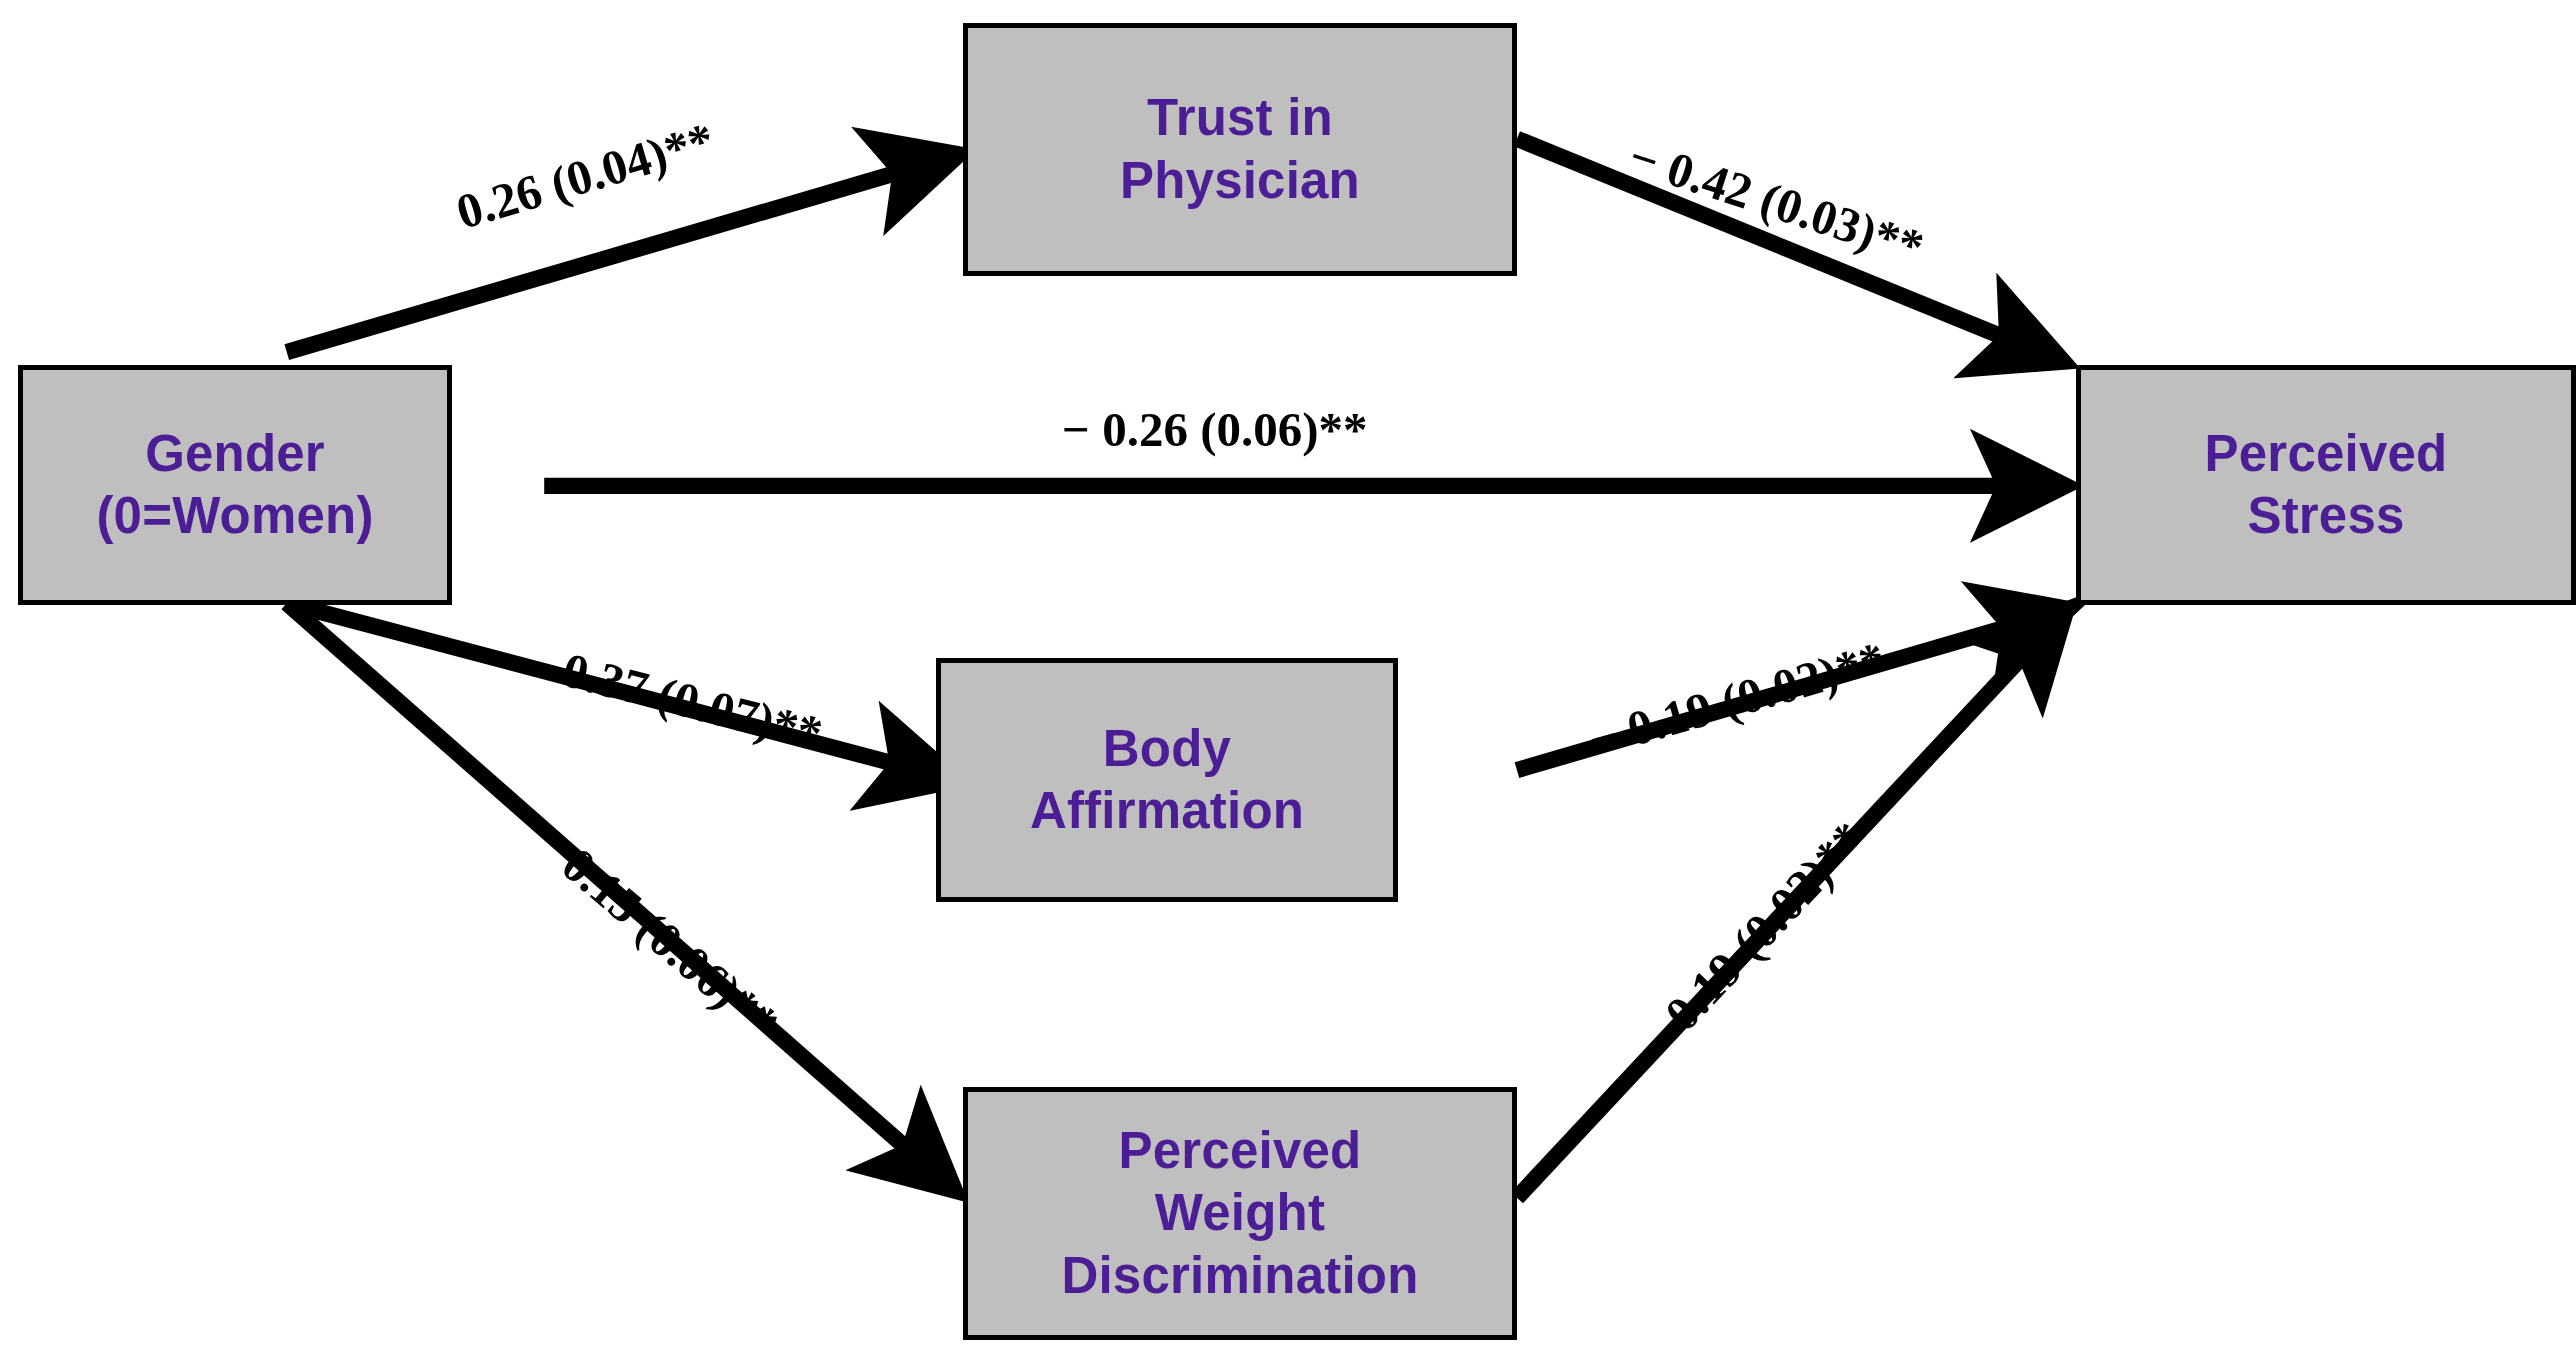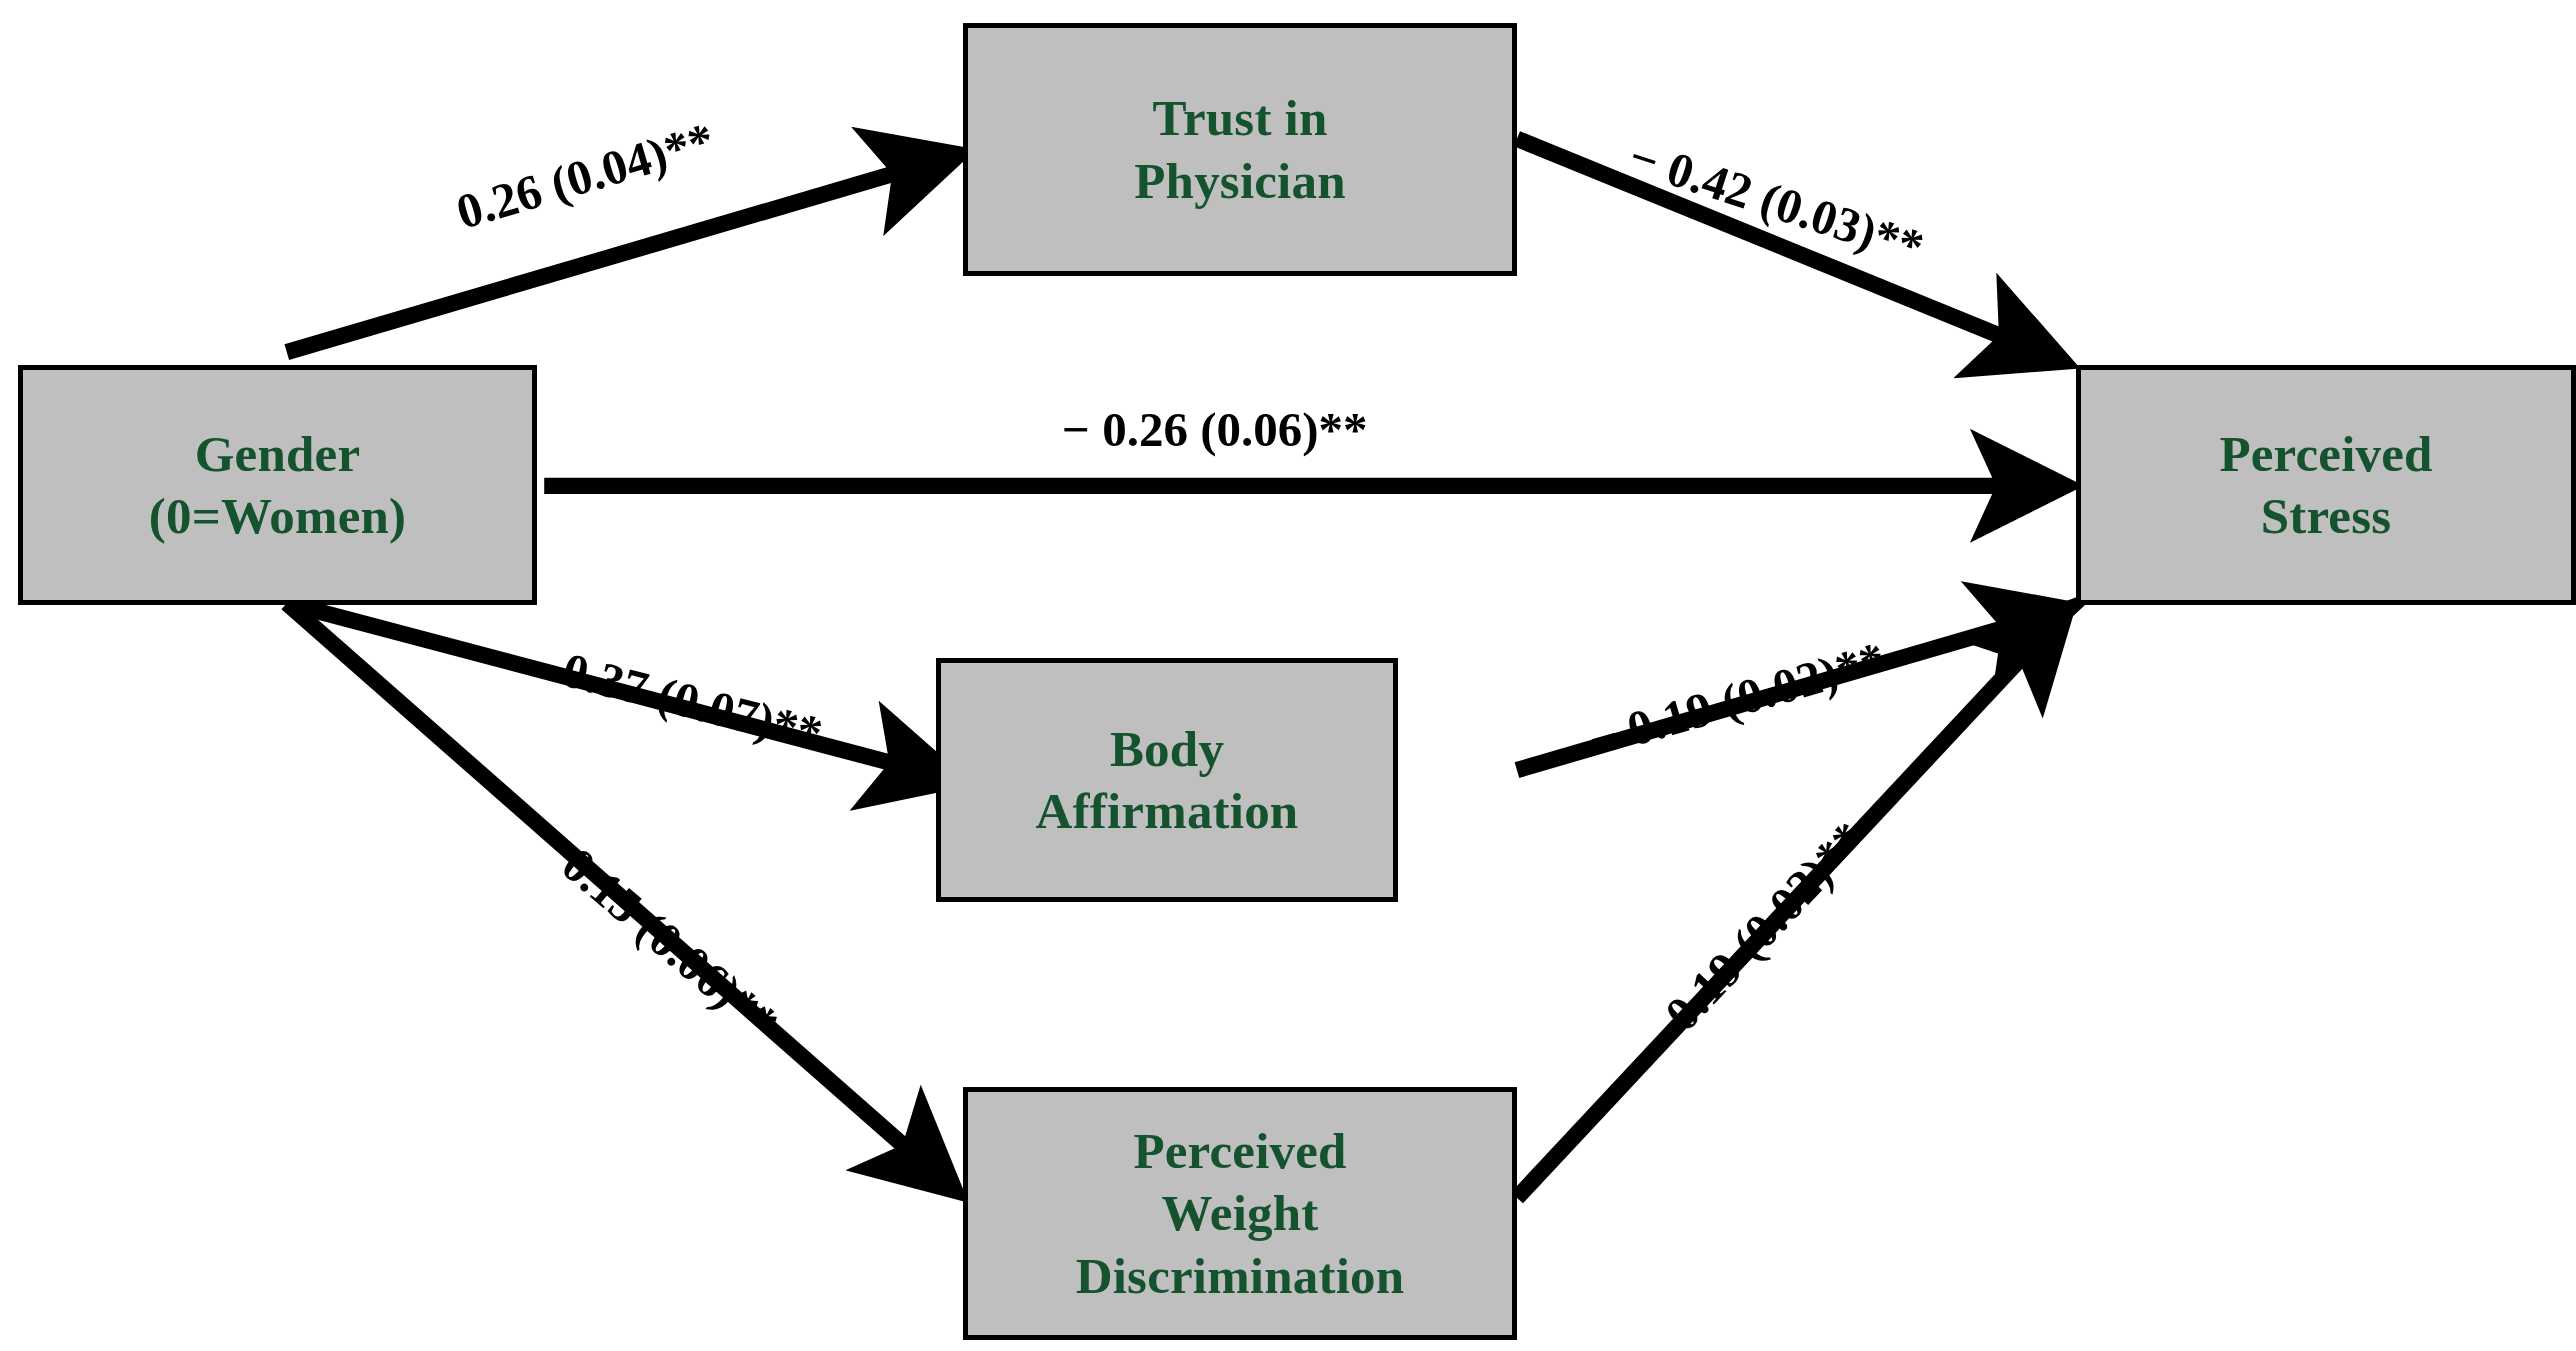--- a/index.html
+++ b/index.html
@@ -26,22 +26,22 @@
     box-sizing: border-box;
     background: #bfbfbf;
     border: 5.7px solid #000000;
     display: flex;
     align-items: center;
     justify-content: center;
     z-index: 3;
   }
   .node-label {
     text-align: center;
-    color: #14532d;
-    font-family: Liberation Serif, serif;
+    color: #4c1d95;
+    font-family: Liberation Sans, sans-serif;
     font-weight: 700;
     font-size: 51px;
     line-height: 1.22;
     letter-spacing: 0.2px;
     white-space: pre-line;
   }
   .edge-label {
     position: absolute;
     color: #000000;
     font-family: "Liberation Serif", "DejaVu Serif", serif;
@@ -73,21 +73,21 @@
 
     <line x1="352" y1="740" x2="1165" y2="955" stroke="#000000" stroke-width="20" marker-end="url(#ah)"></line>
 
     <line x1="1862" y1="945" x2="2530" y2="750" stroke="#000000" stroke-width="20" marker-end="url(#ah)"></line>
 
     <line x1="352" y1="740" x2="1165" y2="1455" stroke="#000000" stroke-width="20" marker-end="url(#ah)"></line>
 
     <line x1="1862" y1="1470" x2="2530" y2="755" stroke="#000000" stroke-width="20" marker-end="url(#ah)"></line>
   </svg>
 
-  <div class="node-box" style="left:18px; top:365px; width:519px; height:240px;">
+  <div class="node-box" style="left:18px; top:365px; width:434px; height:240px;">
     <div class="node-label">Gender
 (0=Women)</div>
   </div>
 
   <div class="node-box" style="left:963px; top:23px; width:554px; height:253px;">
     <div class="node-label">Trust in
 Physician</div>
   </div>
 
   <div class="node-box" style="left:936px; top:658px; width:462px; height:244px;">

